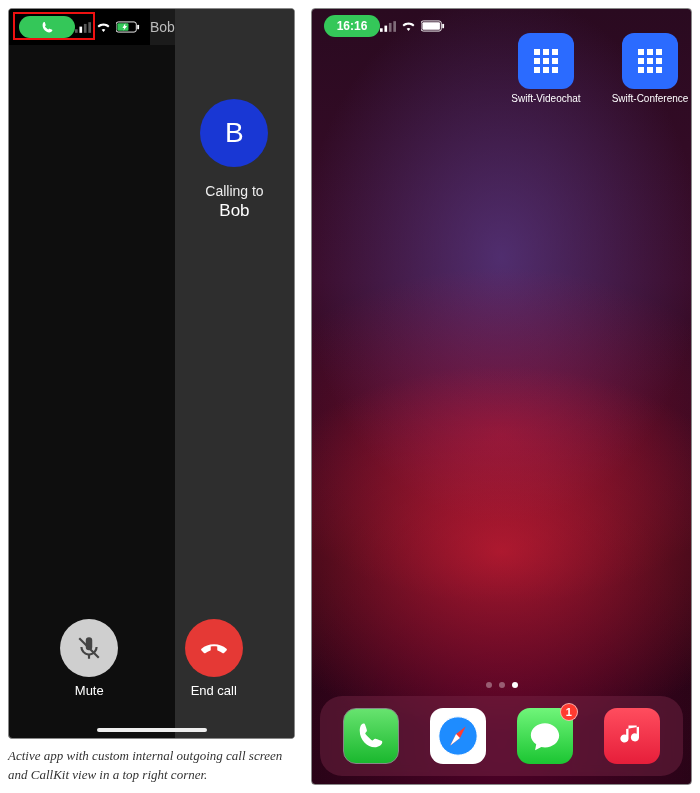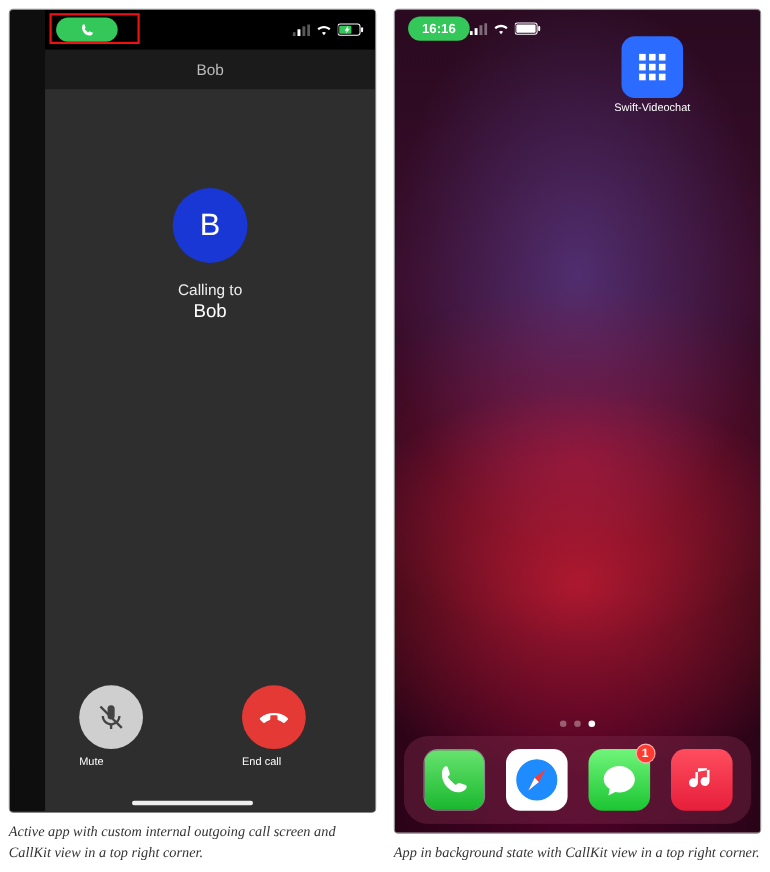--- a/index.html
+++ b/index.html
@@ -35,22 +35,21 @@
     font-family: Georgia, serif;
   }
 
   
   .call-screen {
     background: #0e0e0e;
     width: 100%;
     height: 100%;
     position: relative;
     display: flex;
-    flex-direction: column;
-    padding-left: 32px;
+    flex-direction: row;
   }
   .status-bar {
     height: 36px;
     background: #000;
     display: flex;
     align-items: center;
     justify-content: space-between;
     padding: 0 10px;
     position: relative;
   }
@@ -130,24 +129,24 @@
     bottom: 40px;
     left: 0;
     right: 0;
     display: flex;
     justify-content: space-around;
     padding: 0 18px;
   }
   .ctrl {
     display: flex;
     flex-direction: column;
-    align-items: flex-start;
+    align-items: center;
     gap: 6px;
     color: #fff;
-    font-size: 10px;
+    font-size: 13px;
     cursor: pointer;
   }
   .ctrl-btn {
     width: 58px;
     height: 58px;
     border-radius: 50%;
     background: #cfcfcf;
     display: flex;
     align-items: center;
     justify-content: center;
@@ -397,20 +396,36 @@
               <rect x="3" y="12" width="6" height="6"></rect>
               <rect x="12" y="12" width="6" height="6"></rect>
               <rect x="21" y="12" width="6" height="6"></rect>
               <rect x="3" y="21" width="6" height="6"></rect>
               <rect x="12" y="21" width="6" height="6"></rect>
               <rect x="21" y="21" width="6" height="6"></rect>
             </svg>
         </div>
         <span class="app-label">Swift-Videochat</span>
       </div>
+      <div class="app-icon">
+        <div class="app-tile">
+          <svg width="30" height="30" viewBox="0 0 30 30" fill="#fff">
+              <rect x="3" y="3" width="6" height="6"></rect>
+              <rect x="12" y="3" width="6" height="6"></rect>
+              <rect x="21" y="3" width="6" height="6"></rect>
+              <rect x="3" y="12" width="6" height="6"></rect>
+              <rect x="12" y="12" width="6" height="6"></rect>
+              <rect x="21" y="12" width="6" height="6"></rect>
+              <rect x="3" y="21" width="6" height="6"></rect>
+              <rect x="12" y="21" width="6" height="6"></rect>
+              <rect x="21" y="21" width="6" height="6"></rect>
+            </svg>
+        </div>
+        <span class="app-label">Swift-Conference</span>
+      </div>
     </div>
 
     <div class="page-dots">
       <div class="dot"></div>
       <div class="dot"></div>
       <div class="dot active"></div>
     </div>
 
     <div class="dock">
       <div class="dock-app phone">
@@ -436,14 +451,13 @@
       </div>
       <div class="dock-app music">
         <svg width="28" height="28" viewBox="0 0 24 24" fill="#fff">
             <path d="M9 3v11.5A3.5 3.5 0 1 1 7 11V6l11-2v9.5A3.5 3.5 0 1 1 16 10V3L9 3z"></path>
           </svg>
       </div>
     </div>
 
   </div>
 
-  <div class="caption">App in background state with CallKit view in a top right corner.</div>
 </div>
 
 </body></html>

